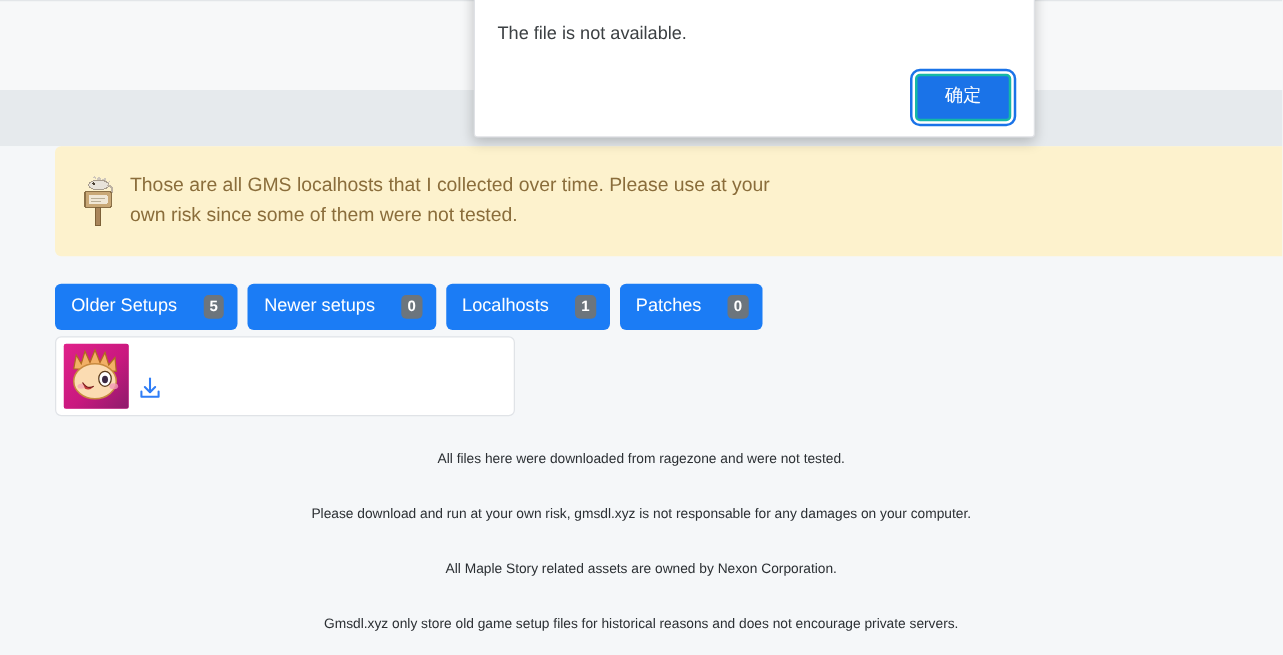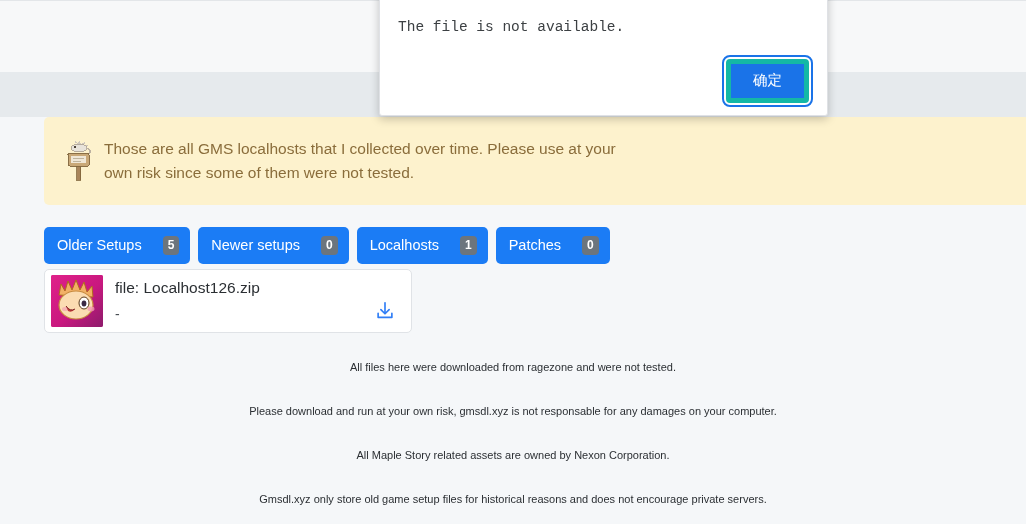--- a/index.html
+++ b/index.html
@@ -194,31 +194,30 @@
     line-height: 22px;
     color: #202124;
     margin-bottom: 14px;
     white-space: nowrap;
     overflow: hidden;
   }
   .dialog-body {
     font-size: 14.5px;
     line-height: 20px;
     color: #3c4043;
-    font-family: Liberation Mono, monospace;
   }
   .dialog-actions {
     display: flex;
     justify-content: flex-end;
     margin-top: 22px;
   }
   .dialog-ok {
     background: #1a73e8;
     color: #ffffff;
-    border: 5px solid #14b8a6;
+    border: 2px solid #14b8a6;
     border-radius: 4px;
     font-family: "Liberation Sans", sans-serif;
     font-size: 14.5px;
     line-height: 1;
     padding: 9px 22px 10px 22px;
     cursor: pointer;
     outline: 2px solid #1a73e8;
     outline-offset: 2px;
   }
 </style>
@@ -291,24 +290,20 @@
           <ellipse cx="33" cy="28" rx="5" ry="6" fill="#ffffff" stroke="#5a3a1a" stroke-width="1"></ellipse>
           <ellipse cx="33" cy="28.5" rx="2.4" ry="3" fill="#3a2a44"></ellipse>
 
           <ellipse cx="40" cy="34" rx="3.5" ry="2.4" fill="#f49ab5" opacity="0.8"></ellipse>
           <ellipse cx="14" cy="34" rx="3" ry="2" fill="#f49ab5" opacity="0.6"></ellipse>
 
           <path d="M15 31 q4 6 9 3 q-3 4 -7 2 Z" fill="#c23b3b"></path>
           <path d="M15 31 q4 6 9 3" fill="none" stroke="#7b2020" stroke-width="1"></path>
         </svg>
       </div>
-      <div class="file-meta">
-        <div class="file-name">file: Localhost126.zip</div>
-        <div class="file-sub">-</div>
-      </div>
       <div class="dl-btn">
         <svg viewBox="0 0 24 24" width="22" height="22" fill="none" stroke="#2f7df6" stroke-width="1.8" stroke-linecap="round" stroke-linejoin="round" xmlns="http://www.w3.org/2000/svg">
           <path d="M12 3 L12 14"></path>
           <path d="M7.5 10.5 L12 15 L16.5 10.5"></path>
           <path d="M4.5 14.5 L4.5 19 L19.5 19 L19.5 14.5"></path>
         </svg>
       </div>
     </div>
 
     <div class="disclaimer">

